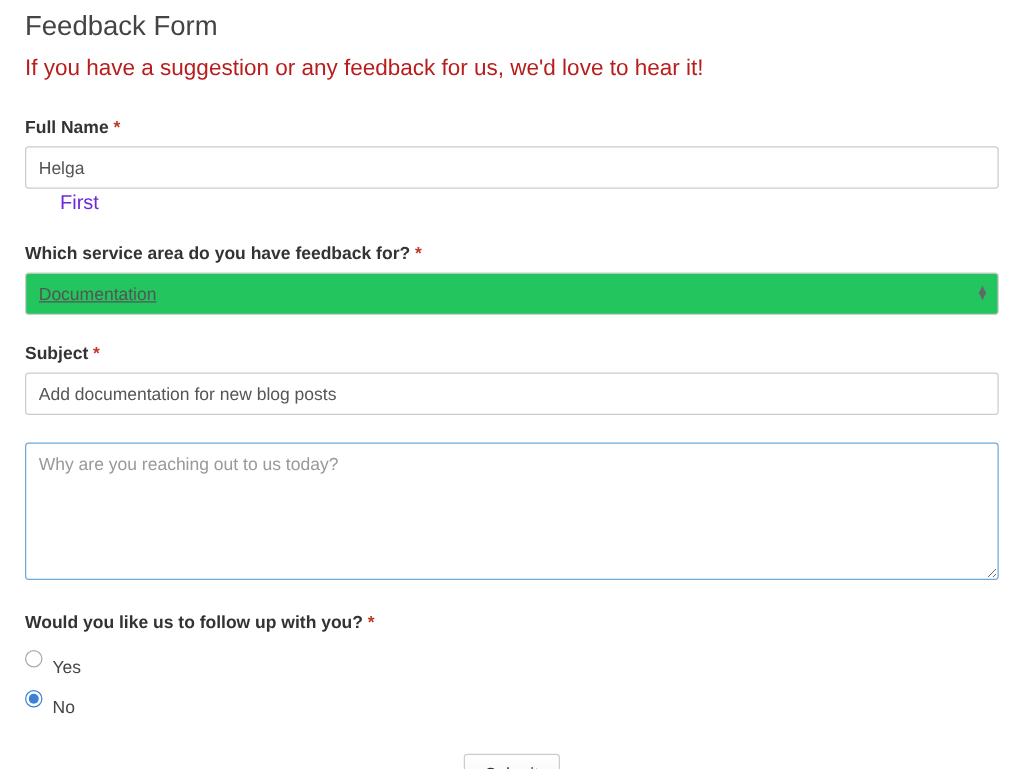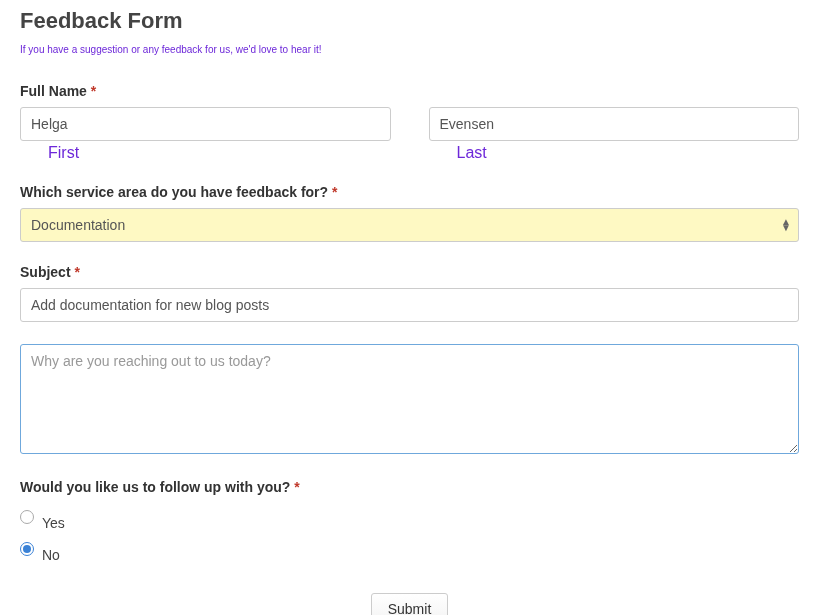--- a/index.html
+++ b/index.html
@@ -10,27 +10,27 @@
     body {
       font-family: "Lucida Grande", "Lucida Sans Unicode", Verdana, Geneva, sans-serif;
       font-size: 14px;
       color: #333;
       background: #fff;
       padding: 8px 20px 20px 20px;
       width: 819px;
     }
     h1 {
       font-size: 22px;
-      font-weight: bold;
+      font-weight: normal;
       color: #444;
       margin-bottom: 10px;
     }
     .description {
-      font-size: 10px;
-      color: #6d28d9;
+      font-size: 18px;
+      color: #b91c1c;
       margin-bottom: 28px;
     }
     .field-group {
       margin-bottom: 22px;
     }
     .field-label {
       font-weight: bold;
       font-size: 14px;
       color: #333;
       margin-bottom: 8px;
@@ -59,22 +59,23 @@
       border: 1px solid #ccc;
       border-radius: 3px;
       font-size: 14px;
       font-family: inherit;
       color: #555;
       background: #fff;
     }
     select {
       appearance: none;
       -webkit-appearance: none;
-      background-color: #fef9c3;
+      background-color: #22c55e;
       padding-right: 28px;
+      text-decoration: underline;
     }
     .select-wrap {
       position: relative;
     }
     .select-caret {
       position: absolute;
       right: 8px;
       top: 50%;
       transform: translateY(-50%);
       pointer-events: none;
@@ -149,24 +150,20 @@
 <div class="field-group">
   <label class="field-label">
     <span>Full Name</span>
     <span class="required-asterisk">*</span>
   </label>
   <div class="name-row">
     <div class="name-col">
       <input type="text" value="Helga" style="">
       <span class="sub-label">First</span>
     </div>
-    <div class="name-col">
-      <input type="text" value="Evensen" style="">
-      <span class="sub-label">Last</span>
-    </div>
   </div>
 </div>
 
 <div class="field-group">
   <label class="field-label">
     <span>Which service area do you have feedback for?</span>
     <span class="required-asterisk">*</span>
   </label>
   <div class="select-wrap">
     <select>

